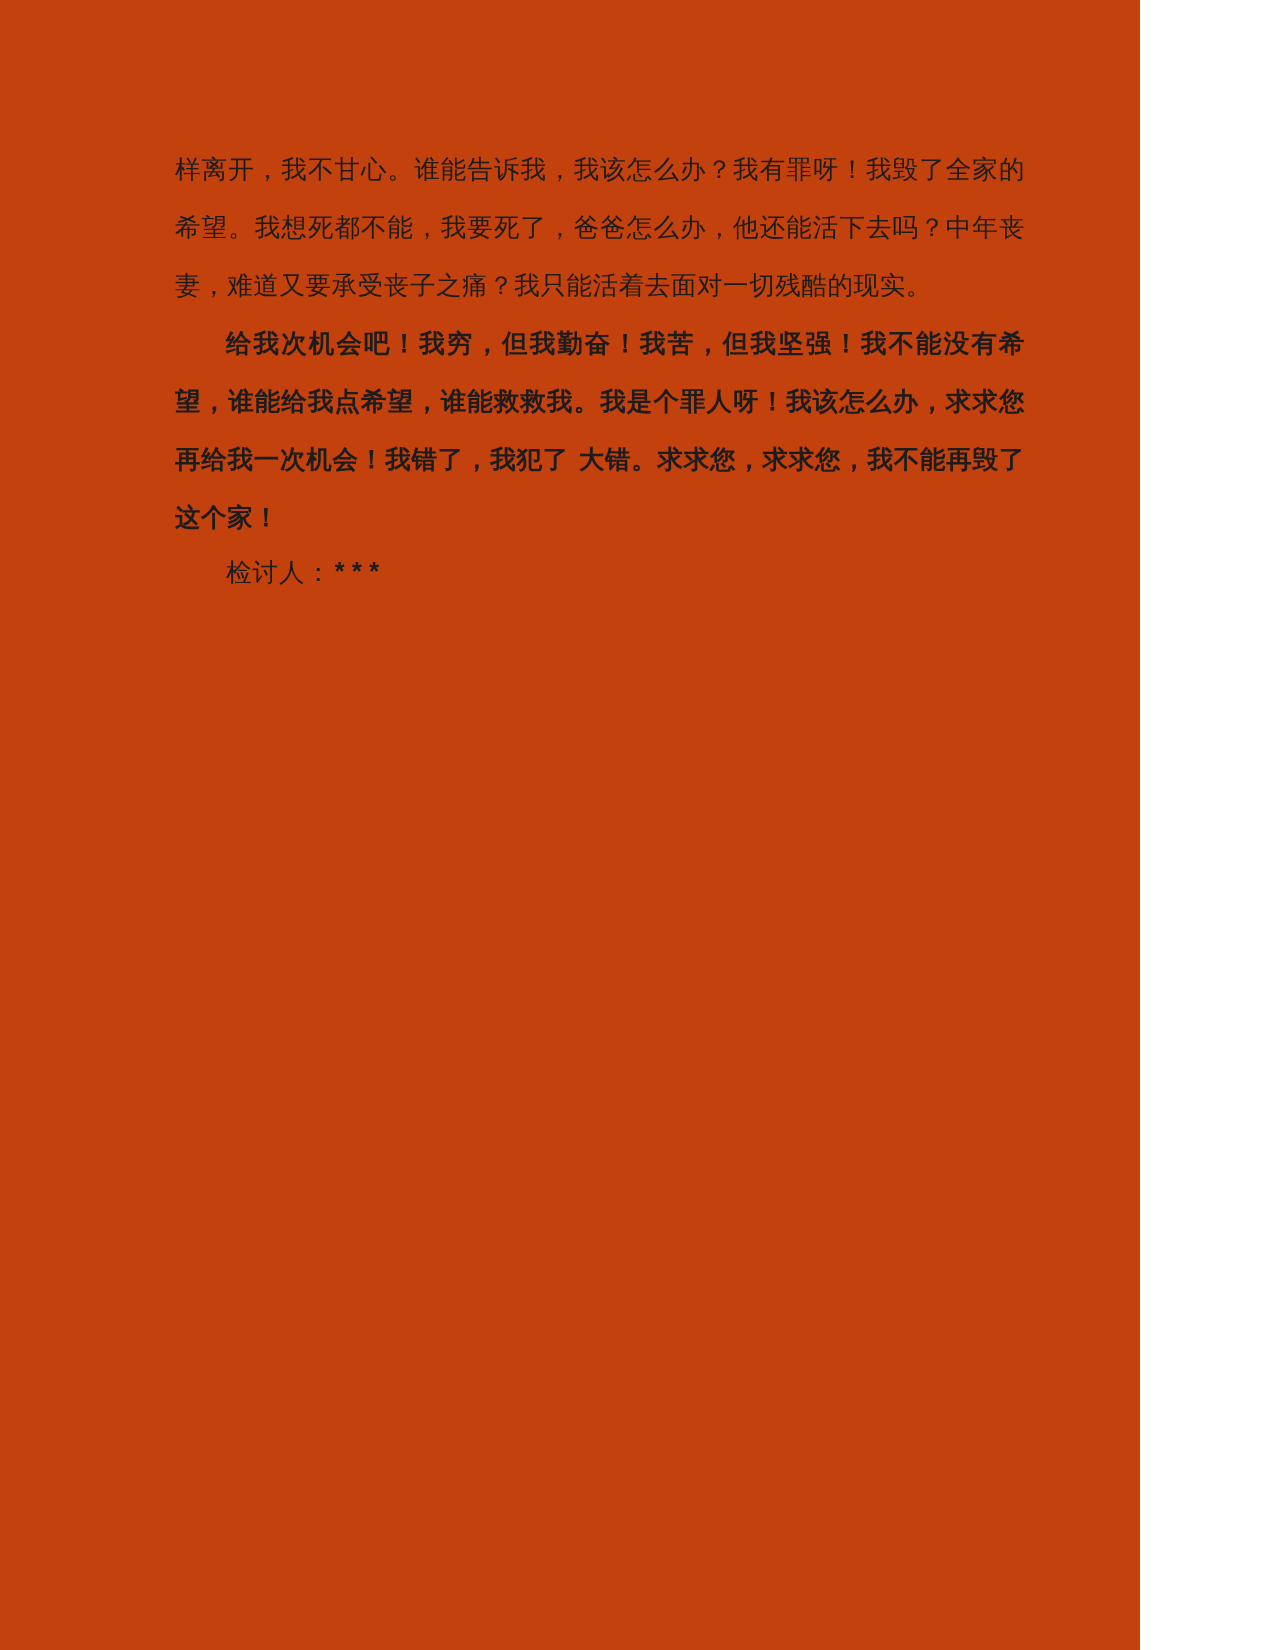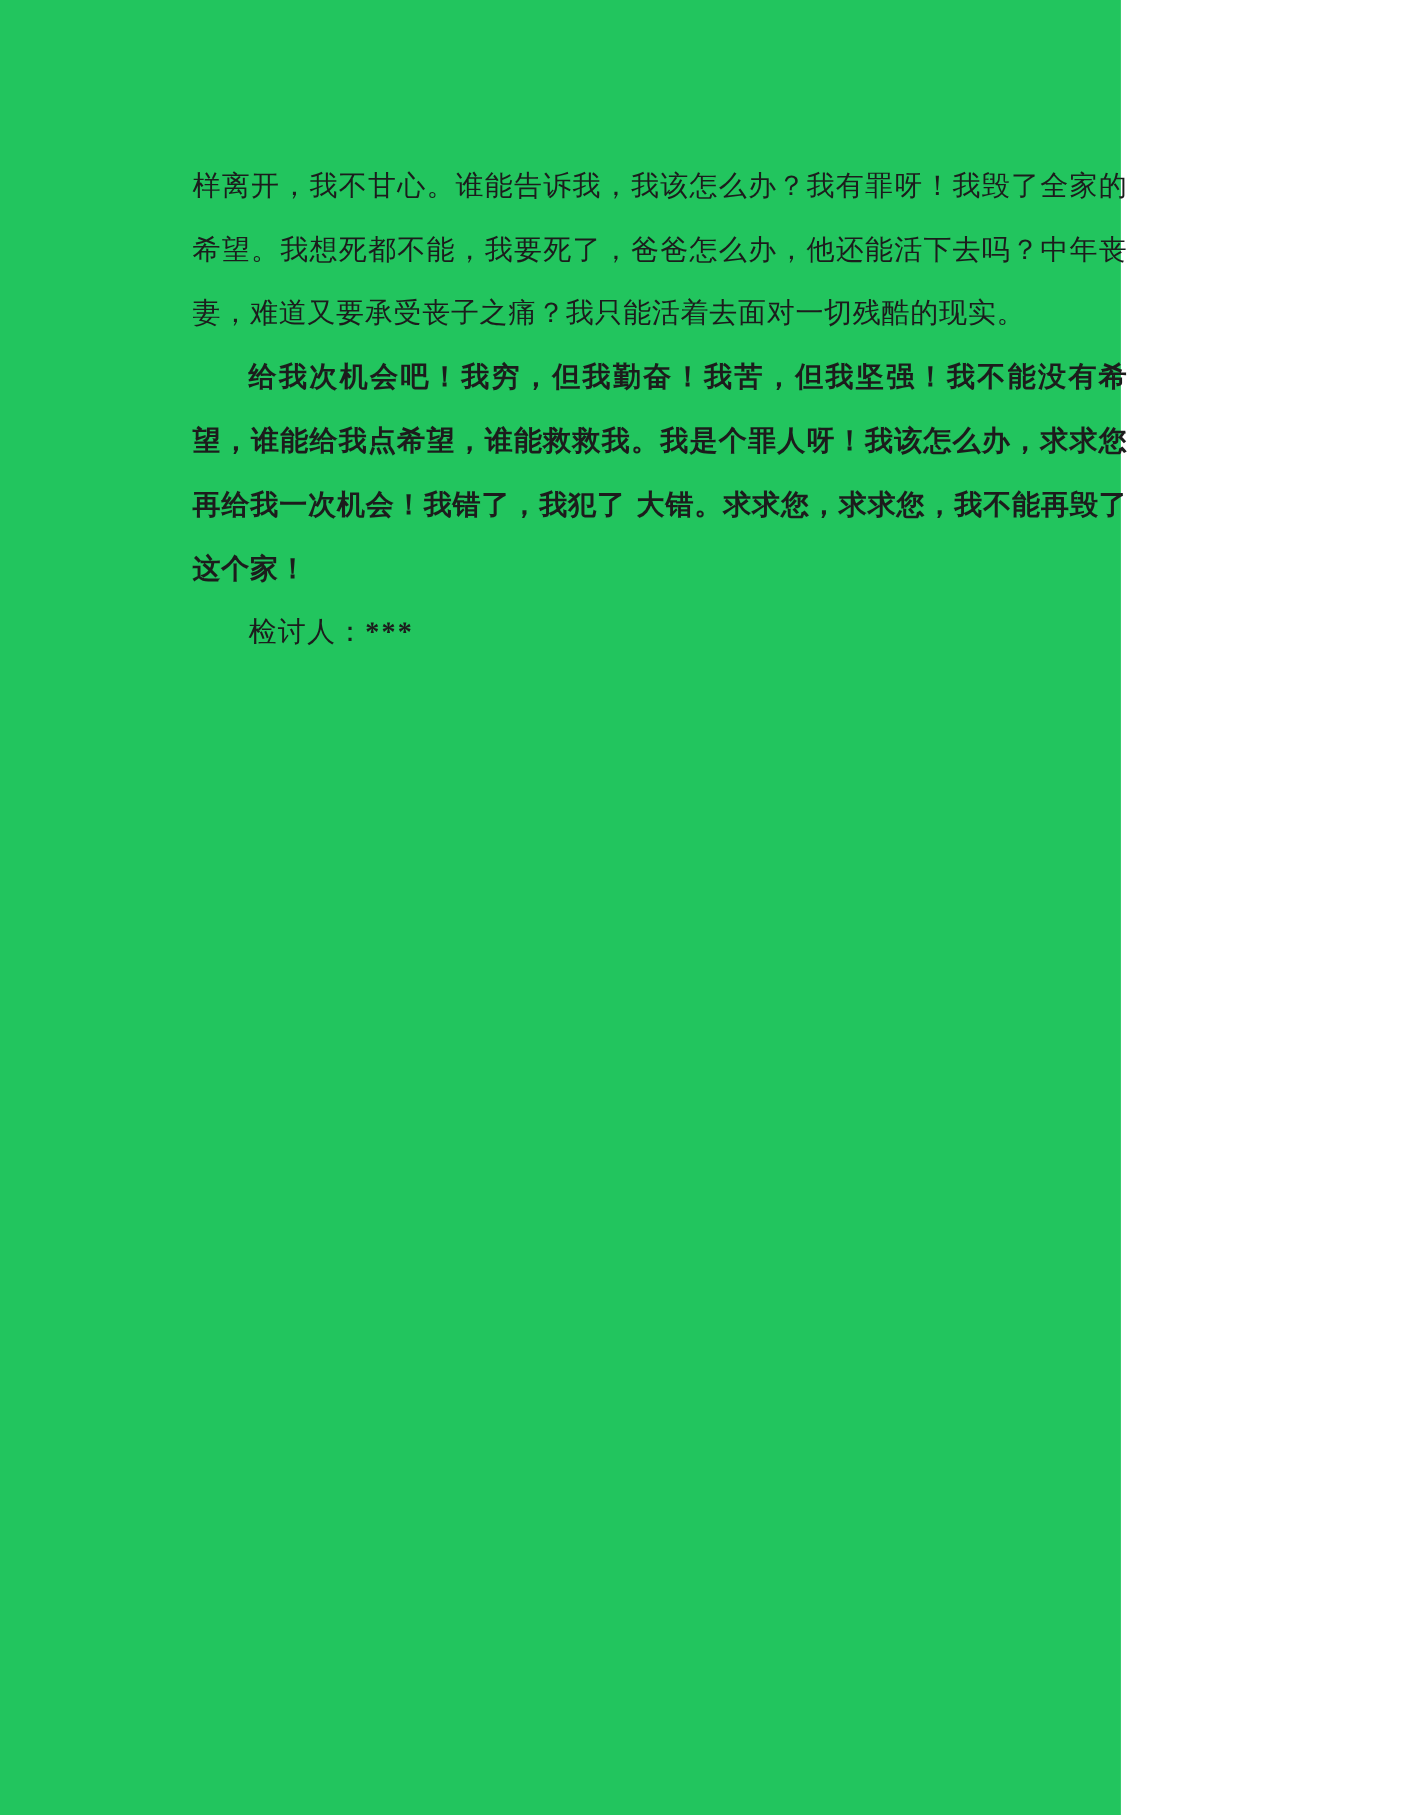--- a/index.html
+++ b/index.html
@@ -12,23 +12,23 @@
     height: 1650px;
     font-family: "Liberation Serif", "DejaVu Serif", serif;
     color: #1a1a1a;
     position: relative;
     overflow: hidden;
   }
   .page {
     position: absolute;
     top: 0;
     left: 0;
-    width: 1019px;
+    width: 1140px;
     height: 1650px;
-    background: #22c55e;
+    background: #c2410c;
   }
   .content {
     position: absolute;
     top: 140px;
     left: 175px;
     width: 850px;
   }
   p.para {
     margin: 0 0 0 0;
     font-size: 25.5px;
@@ -44,21 +44,21 @@
     text-indent: 2em;
     font-weight: bold;
   }
   p.signature {
     margin: 0;
     font-size: 25.5px;
     line-height: 58px;
     letter-spacing: 1px;
     text-indent: 2em;
     color: #1c1c1c;
-    font-family: Liberation Serif, serif;
+    font-family: Liberation Mono, monospace;
   }
   .sig-stars {
     letter-spacing: 2px;
     font-weight: 700;
   }
 </style>
 </head>
 <body>
 
 <div class="page">

